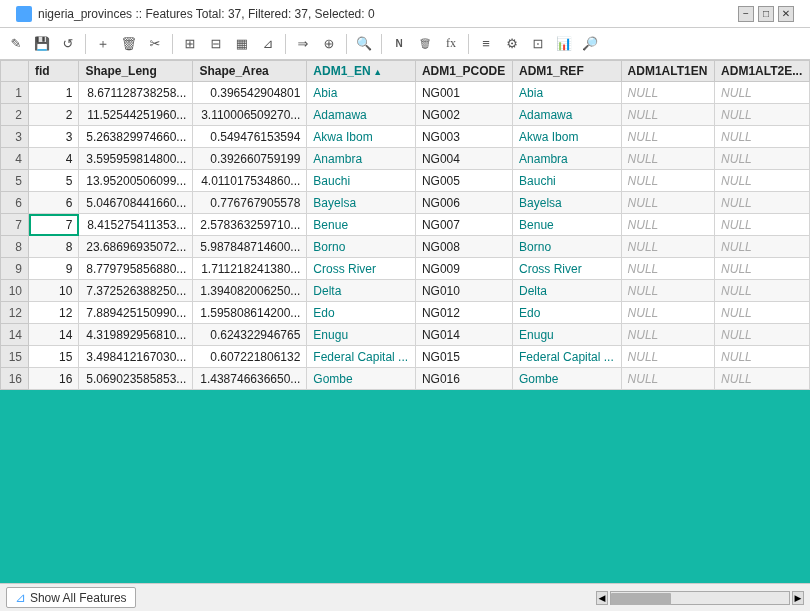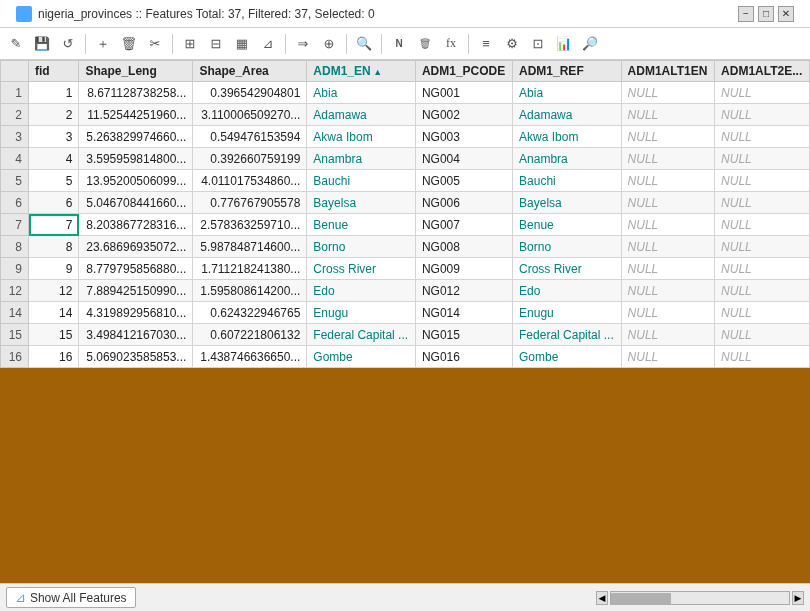--- a/index.html
+++ b/index.html
@@ -59,21 +59,21 @@
     .toolbar-separator {
       width: 1px; height: 20px;
       background: #ccc;
       margin: 0 3px;
     }
 
     
     .table-container {
       flex: 1;
       overflow: auto;
-      background: #a16207;
+      background: #14b8a6;
       position: relative;
     }
 
     table {
       border-collapse: collapse;
       width: max-content;
       min-width: 100%;
     }
 
     thead tr th {
@@ -284,21 +284,21 @@
           <td class="num-col">0.776767905578</td>
           <td style="color: rgb(0, 128, 128);">Bayelsa</td>
           <td>NG006</td>
           <td style="color: rgb(0, 128, 128);">Bayelsa</td>
           <td class="null-val" style="color: rgb(170, 170, 170); font-style: italic;">NULL</td>
           <td class="null-val" style="color: rgb(170, 170, 170); font-style: italic;">NULL</td>
         </tr>
         <tr>
           <td class="row-num">7</td>
           <td class="fid-col active-cell">7</td>
-          <td class="num-col">8.203867728316...</td>
+          <td class="num-col">8.415275411353...</td>
           <td class="num-col">2.578363259710...</td>
           <td style="color: rgb(0, 128, 128);">Benue</td>
           <td>NG007</td>
           <td style="color: rgb(0, 128, 128);">Benue</td>
           <td class="null-val" style="color: rgb(170, 170, 170); font-style: italic;">NULL</td>
           <td class="null-val" style="color: rgb(170, 170, 170); font-style: italic;">NULL</td>
         </tr>
         <tr>
           <td class="row-num">8</td>
           <td class="fid-col">8</td>
@@ -311,20 +311,31 @@
           <td class="null-val" style="color: rgb(170, 170, 170); font-style: italic;">NULL</td>
         </tr>
         <tr>
           <td class="row-num">9</td>
           <td class="fid-col">9</td>
           <td class="num-col">8.779795856880...</td>
           <td class="num-col">1.711218241380...</td>
           <td style="color: rgb(0, 128, 128);">Cross River</td>
           <td>NG009</td>
           <td style="color: rgb(0, 128, 128);">Cross River</td>
+          <td class="null-val" style="color: rgb(170, 170, 170); font-style: italic;">NULL</td>
+          <td class="null-val" style="color: rgb(170, 170, 170); font-style: italic;">NULL</td>
+        </tr>
+        <tr>
+          <td class="row-num">10</td>
+          <td class="fid-col">10</td>
+          <td class="num-col">7.372526388250...</td>
+          <td class="num-col">1.394082006250...</td>
+          <td style="color: rgb(0, 128, 128);">Delta</td>
+          <td>NG010</td>
+          <td style="color: rgb(0, 128, 128);">Delta</td>
           <td class="null-val" style="color: rgb(170, 170, 170); font-style: italic;">NULL</td>
           <td class="null-val" style="color: rgb(170, 170, 170); font-style: italic;">NULL</td>
         </tr>
         <tr>
           <td class="row-num">12</td>
           <td class="fid-col">12</td>
           <td class="num-col">7.889425150990...</td>
           <td class="num-col">1.595808614200...</td>
           <td style="color: rgb(0, 128, 128);">Edo</td>
           <td>NG012</td>

